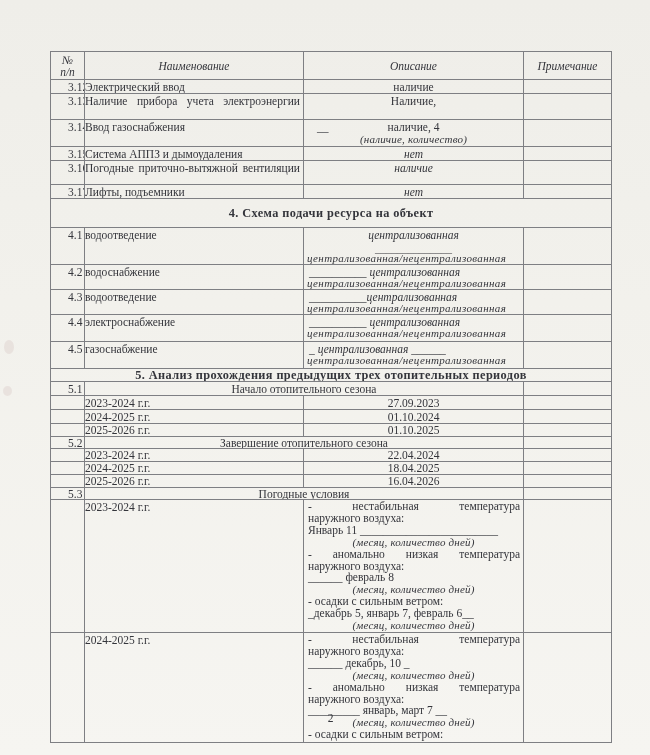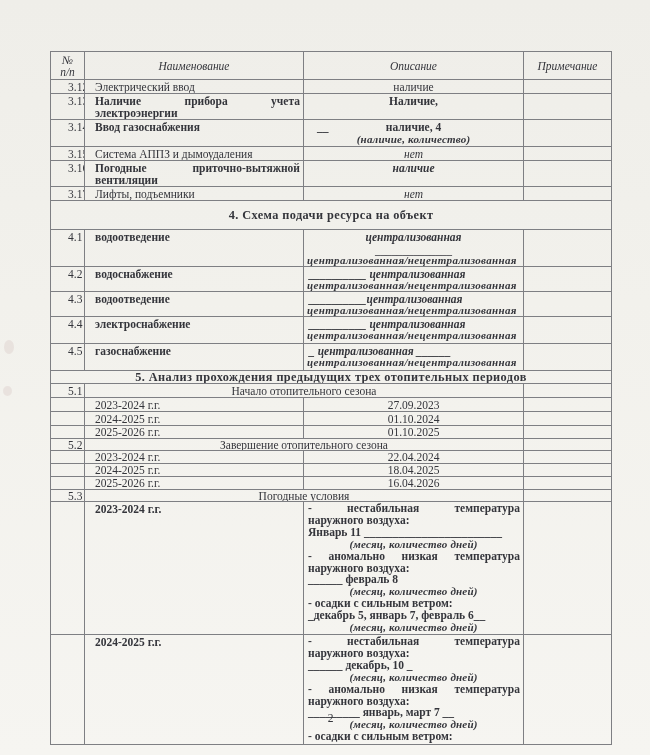--- a/index.html
+++ b/index.html
@@ -22,25 +22,25 @@
   td {
     border:1px solid #7e7f83;
     padding:0 3px;
     font-size:11.5px;
     line-height:12px;
     vertical-align:middle;
     overflow:hidden;
   }
   .hdr  { font-style:italic; text-align:center; font-size:11.5px; }
   .numc { text-align:left; padding-left:17px; vertical-align:top; padding-top:1px; }
-  .name { text-align:left; padding-left:10px; }
+  .name { text-align:left; padding-left:0; }
   .t-c  { text-align:center; }
   .ital { font-style:italic; }
   .just { text-align:justify; text-align-last:justify; }
-  .vtop { vertical-align:top; padding-top:1px;font-weight:bold; }
+  .vtop { vertical-align:top; padding-top:1px; }
   .sec  { font-weight:bold; text-align:center; font-size:12.3px; line-height:12px; letter-spacing:.4px; }
   .sq   { line-height:10px; }
   .hint { font-style:italic; font-size:11px; text-align:center; letter-spacing:.2px; }
   .hint4{ font-style:italic; font-size:11px; text-align:left; letter-spacing:.35px; line-height:11px; }
   .val4 { font-style:italic; padding-left:2px; line-height:12px; }
   .gap41{ height:3px; }
   .blank41 { line-height:9px; font-size:11px; }
   .rel  { position:relative; }
   .abs-left { position:absolute; left:10px; top:0; }
   .wl   { line-height:11.9px; text-align:left; padding-left:1px; }

